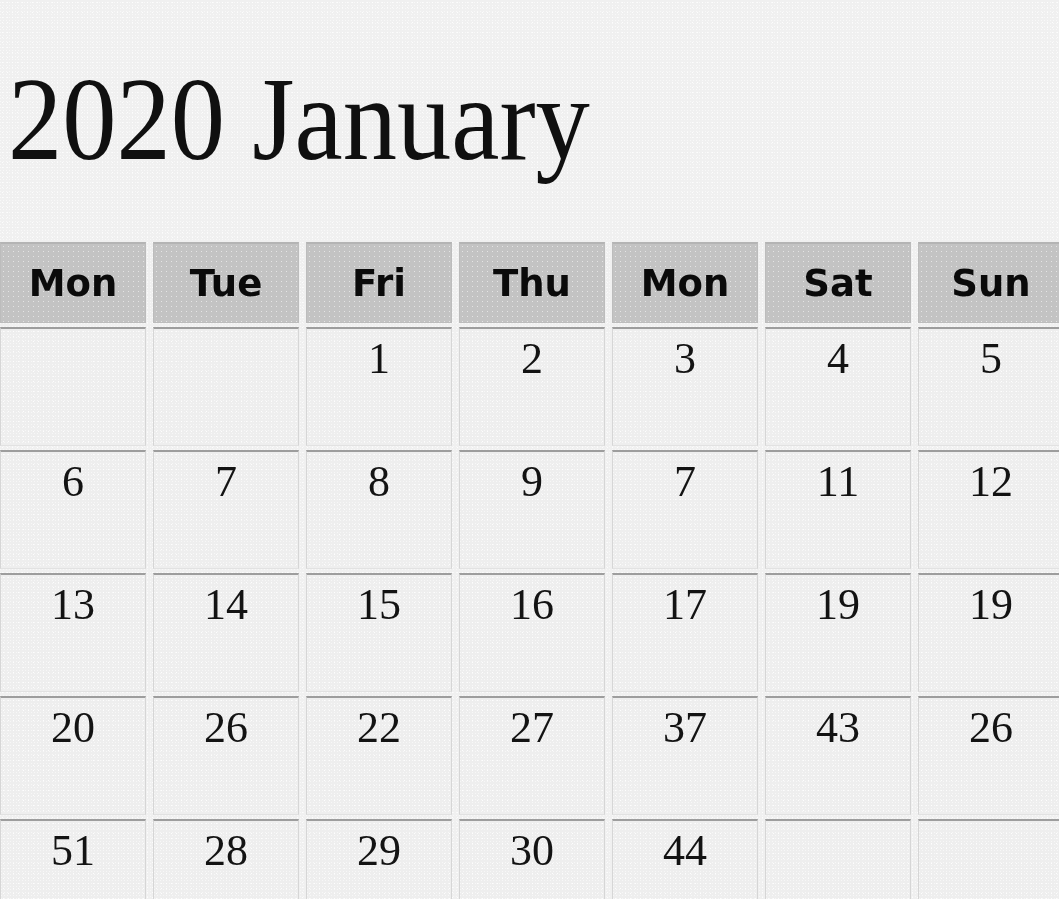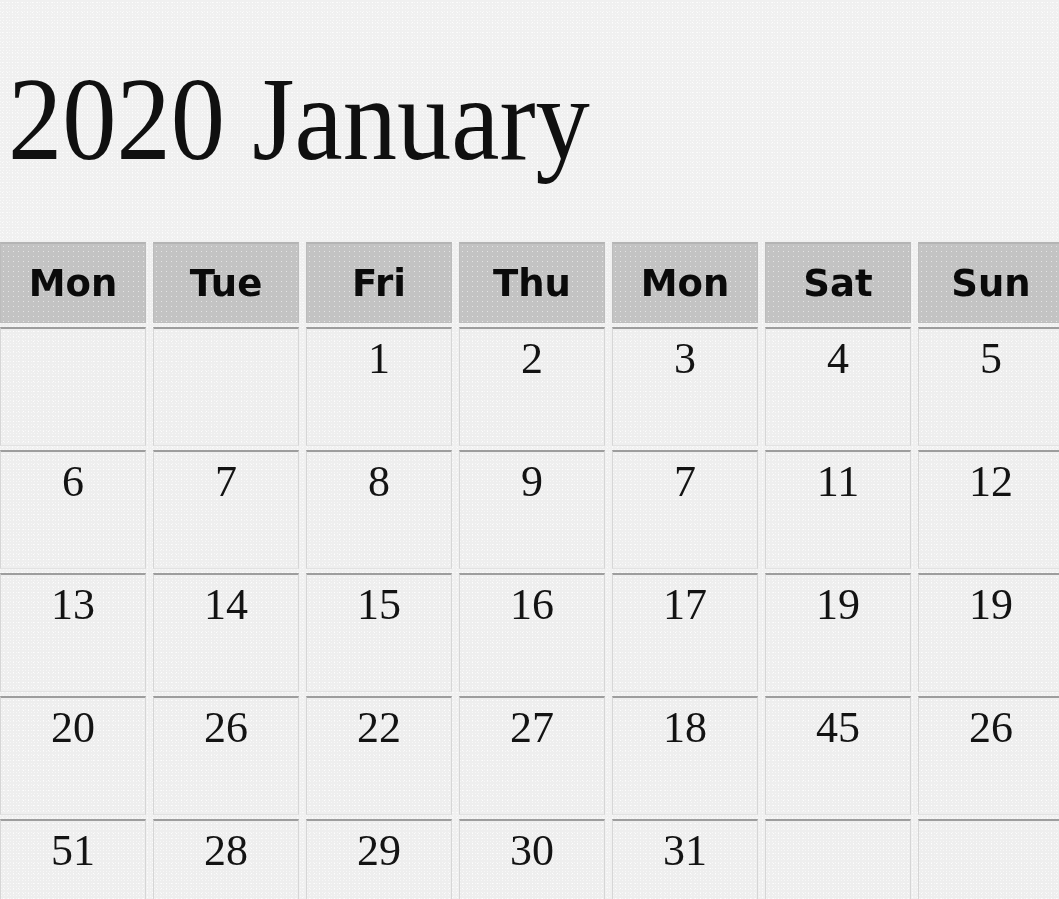--- a/index.html
+++ b/index.html
@@ -211,44 +211,44 @@
         <td class="day-cell">
             <span class="day-num">26</span>
           </td>
         <td class="day-cell">
             <span class="day-num">22</span>
           </td>
         <td class="day-cell">
             <span class="day-num">27</span>
           </td>
         <td class="day-cell">
-            <span class="day-num">18</span>
-          </td>
-        <td class="day-cell">
-            <span class="day-num">45</span>
+            <span class="day-num">37</span>
+          </td>
+        <td class="day-cell">
+            <span class="day-num">43</span>
           </td>
         <td class="day-cell">
             <span class="day-num">26</span>
           </td>
       </tr>
       <tr>
         <td class="day-cell">
             <span class="day-num">51</span>
           </td>
         <td class="day-cell">
             <span class="day-num">28</span>
           </td>
         <td class="day-cell">
             <span class="day-num">29</span>
           </td>
         <td class="day-cell">
             <span class="day-num">30</span>
           </td>
         <td class="day-cell">
-            <span class="day-num">31</span>
+            <span class="day-num">44</span>
           </td>
         <td class="day-cell">
             <span class="day-num"></span>
           </td>
         <td class="day-cell">
             <span class="day-num"></span>
           </td>
       </tr>
     </tbody>
   </table>

